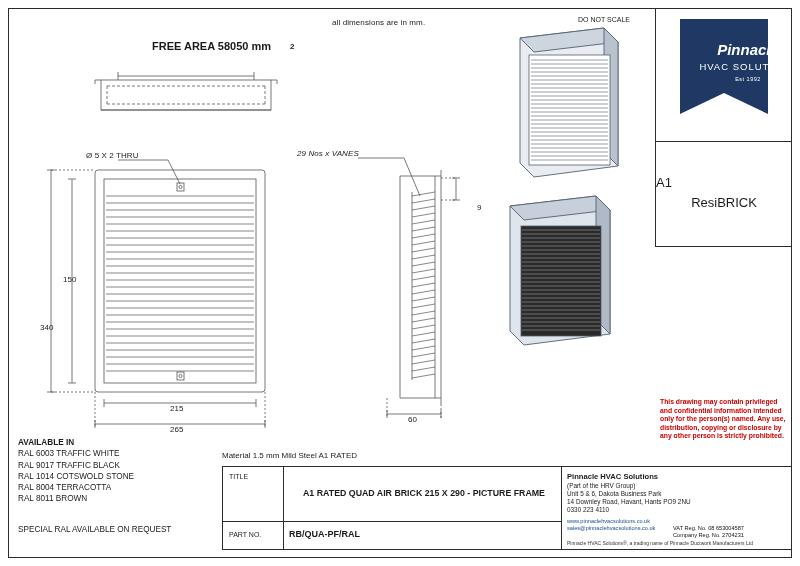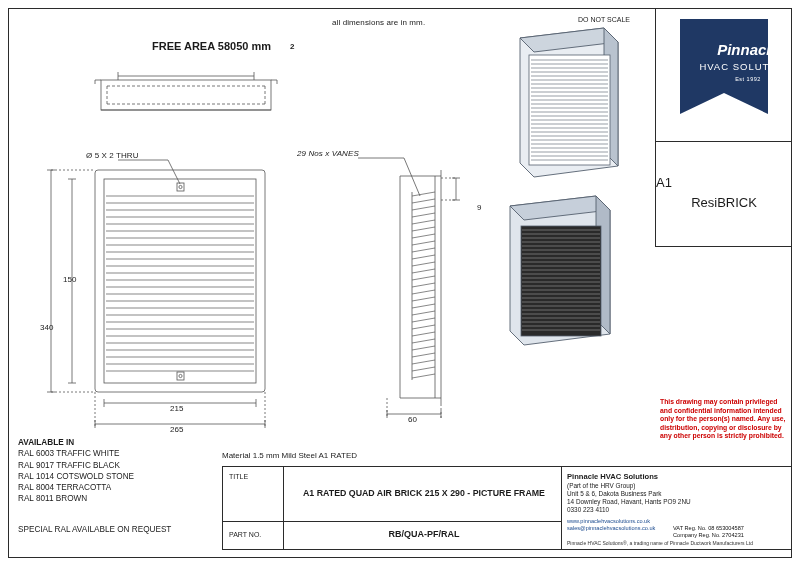--- a/index.html
+++ b/index.html
@@ -40,21 +40,21 @@
   
   #material{left:222px;top:451px;font-size:8px;}
 
   
   #tb{left:222px;top:466px;width:570px;height:84px;border:1px solid #2b2b2b;box-sizing:border-box;}
   #tb .vline{position:absolute;top:0;bottom:0;width:0;border-left:1px solid #2b2b2b;}
   #tb .hline{position:absolute;left:0;right:0;height:0;border-top:1px solid #2b2b2b;}
   #tb-title-lbl{position:absolute;left:6px;top:6px;font-size:7px;}
   #tb-part-lbl{position:absolute;left:6px;top:64px;font-size:7px;}
   #tb-title-val{position:absolute;left:66px;top:20px;width:270px;text-align:center;font-size:8.8px;font-weight:bold;line-height:13px;}
-  #tb-part-val{position:absolute;left:66px;top:62px;width:270px;text-align:center;font-size:9px;font-weight:bold;}
+  #tb-part-val{position:absolute;left:66px;top:62px;width:270px;font-size:9px;font-weight:bold;}
   #tb-company{position:absolute;left:344px;top:5px;width:222px;font-size:7.6px;font-weight:bold;}
   #tb-addr{position:absolute;left:344px;top:15px;width:222px;font-size:6.4px;line-height:8px;}
   #tb-contact{position:absolute;left:344px;top:51px;width:222px;font-size:5.6px;line-height:7px;color:#1b4b8f;}
   #tb-reg{position:absolute;left:450px;top:58px;width:120px;font-size:5.6px;line-height:7px;color:#111;}
   #tb-foot{position:absolute;left:344px;top:73px;width:250px;font-size:5px;color:#333;}
   svg{display:block;}
 </style>
 </head>
 <body>
 

